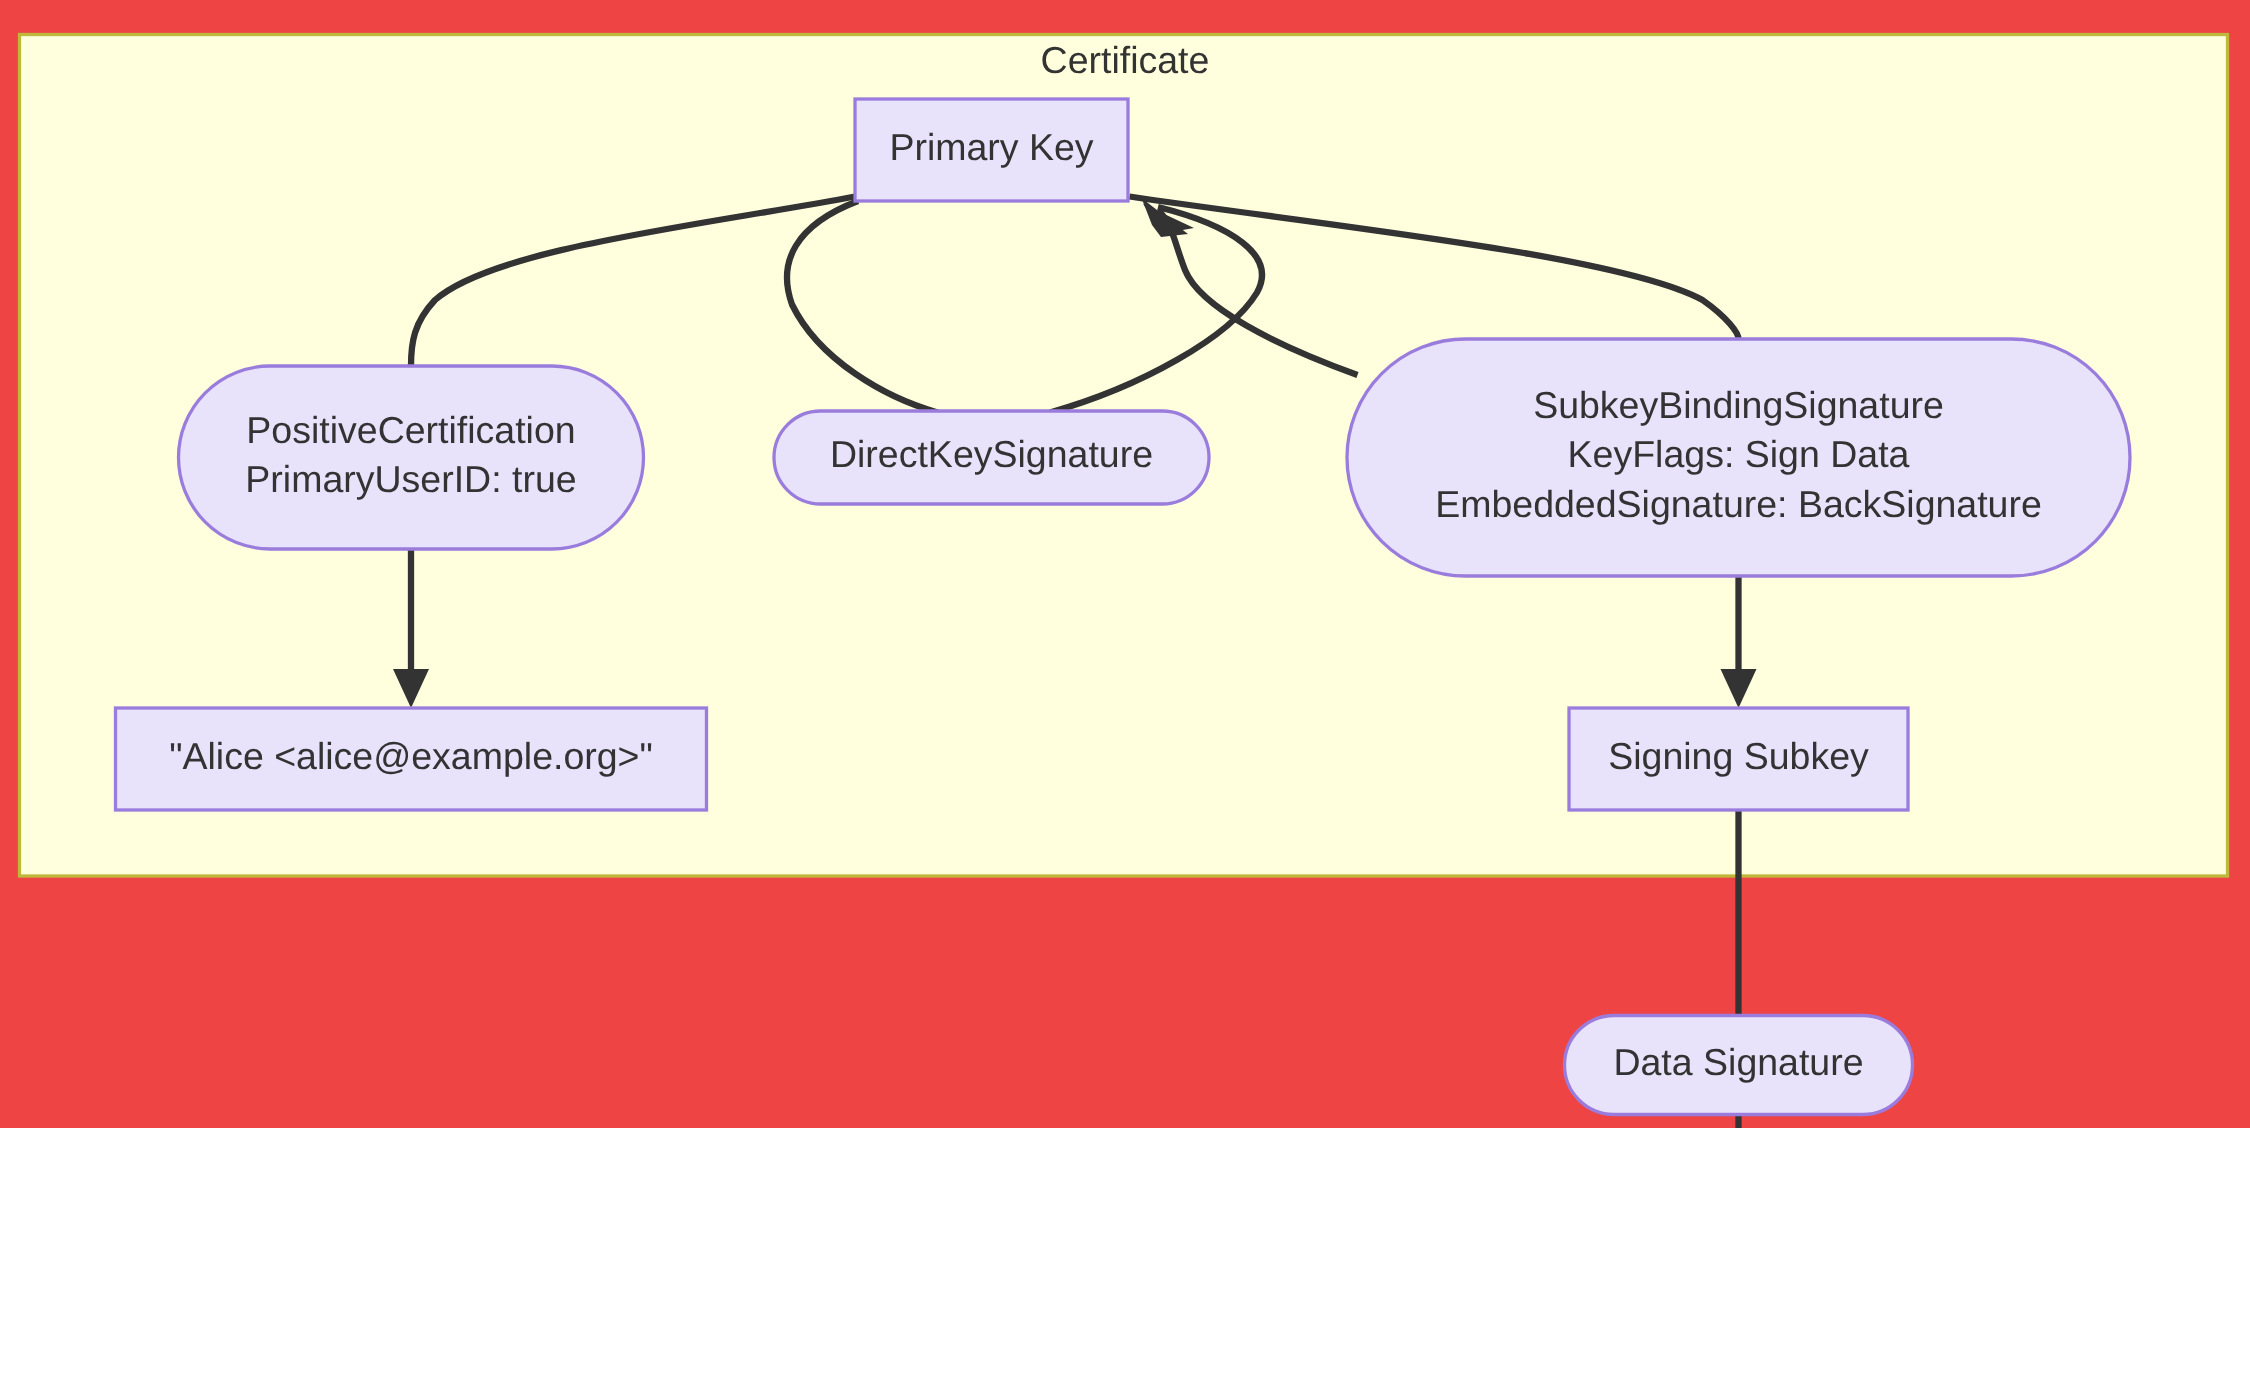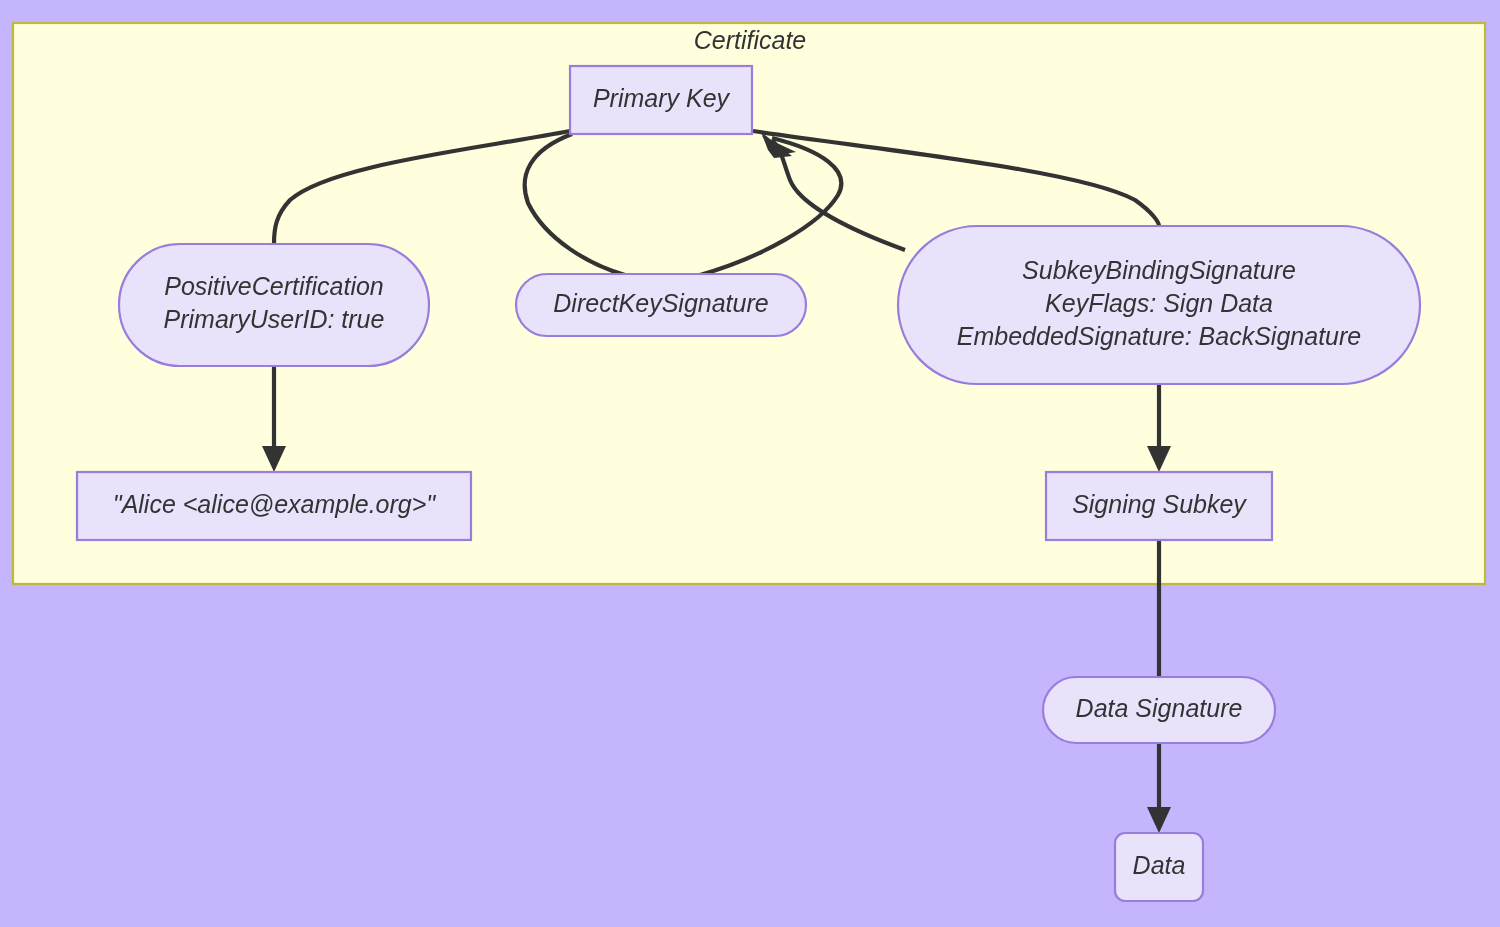--- a/index.html
+++ b/index.html
@@ -3,25 +3,24 @@
 <meta charset="utf-8">
 <style>
   html, body {
     margin: 0;
     padding: 0;
     background: #ffffff;
   }
   #stage {
     position: relative;
     width: 1500px;
-    height: 927px;
-    background: #c4b5fd;
+    height: 752px;
+    background: #ef4444;
     overflow: hidden;
     font-family: "Liberation Sans", sans-serif;
-    font-style: italic;
   }
   svg.diagram {
     position: absolute;
     top: 0;
     left: 0;
     width: 1500px;
     height: 927px;
     display: block;
   }
   .node-fill {

